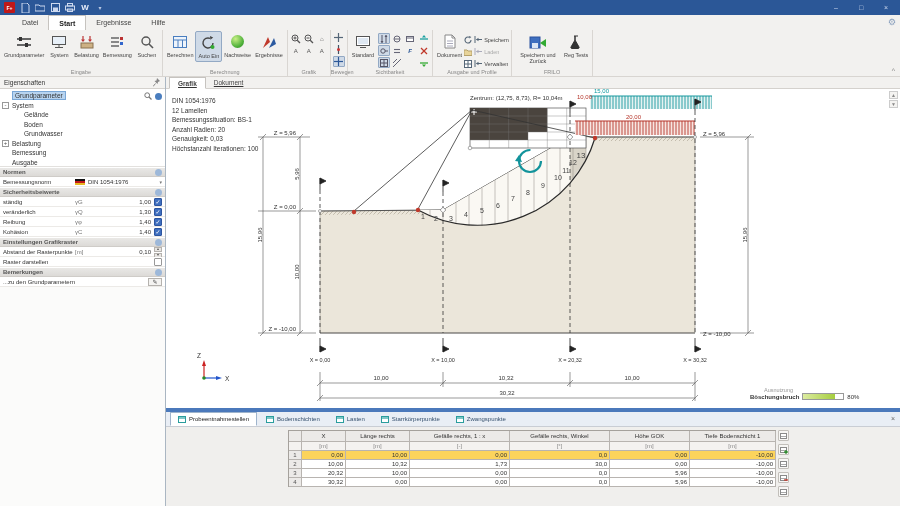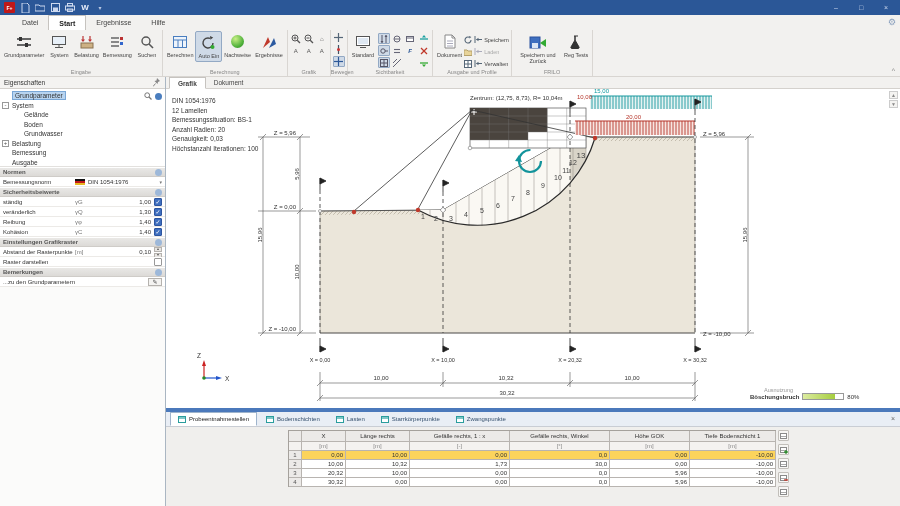--- a/index.html
+++ b/index.html
@@ -62,21 +62,21 @@
   .prow .val { flex:1; text-align:right; padding-right:3px; }
   .chk { width:8px; height:8px; background:#3f6fbf; border:1px solid #2d55a0; border-radius:1px; color:#fff; font-size:6px; line-height:7px; text-align:center; }
   .chk.off { background:#fff; border:1px solid #999; }
   .flag-de { width:10px; height:6px; display:inline-block; margin-right:3px; }
   .flag-de div { height:2px; }
   .spinner { width:8px; height:9px; display:flex; flex-direction:column; gap:1px; }
   .spinner div { flex:1; background:#e8e6e3; border:1px solid #b5b2ae; font-size:3.5px; line-height:3px; text-align:center; color:#555; }
   .editbtn { width:14px; height:8px; border:1px solid #b5b2ae; background:#f4f3f1; font-size:6px; line-height:7px; text-align:center; color:#555; }
 
   
-  #main { position:absolute; left:166px; top:77px; width:734px; height:331px; background:#fff; }
+  #main { position:absolute; left:166px; top:77px; width:734px; height:331px; background:#fff;text-decoration:underline; }
   #main-tabs { height:12px; background:#f2f1ef; border-bottom:1px solid #d4d1cd; display:flex; padding-left:3px; }
   .gtab { padding:1px 8px; font-size:6.5px; color:#444; height:12px; line-height:10px; }
   .gtab.active { background:#fff; border:1px solid #c6c3bf; border-bottom:1px solid #fff; font-weight:bold; }
   #canvas { position:absolute; left:0; top:12px; width:734px; height:319px; background:#fff; }
   #ausn { position:absolute; right:20px; bottom:8px; width:130px; }
   #ausn .a1 { font-size:5.5px; color:#999; padding-left:14px; }
   #ausn .a2 { display:flex; align-items:center; gap:3px; }
   #ausn .a2 .nm { font-size:6px; font-weight:bold; color:#333; }
   .bar { width:42px; height:7px; border:1px solid #999; background:#fff; display:inline-block; }
   .bar .fill { display:block; height:100%; background:linear-gradient(to right,#dcebA0,#a6ce3f); background:linear-gradient(to right,#dceba0,#a6ce3f); }

